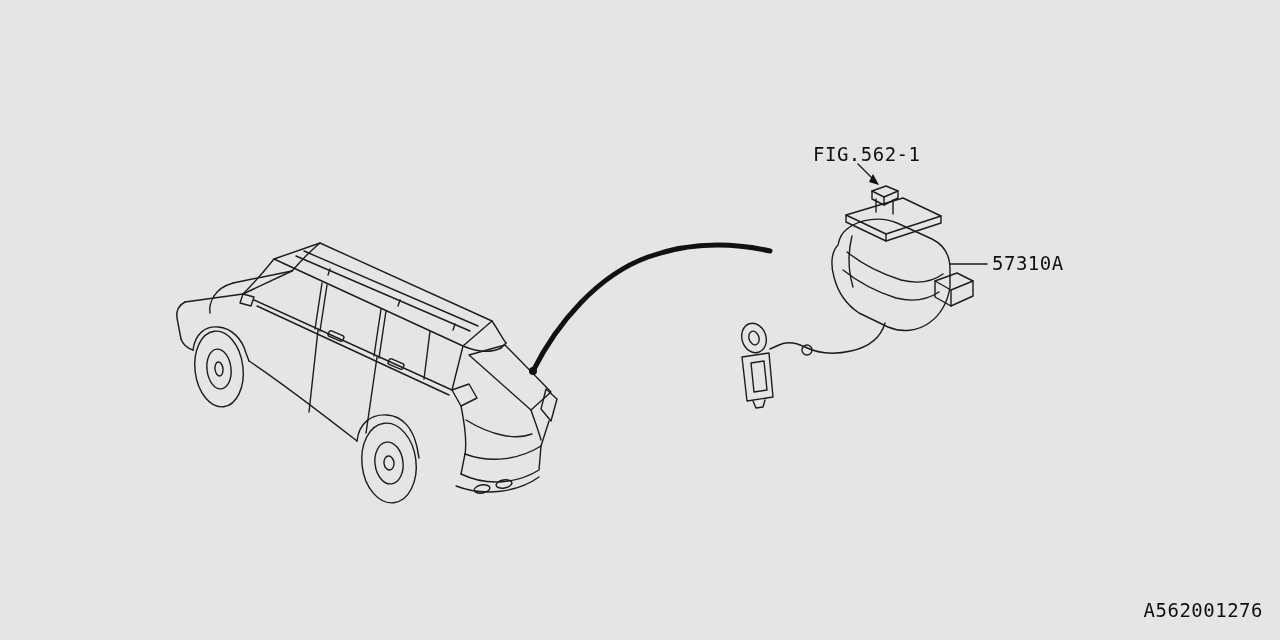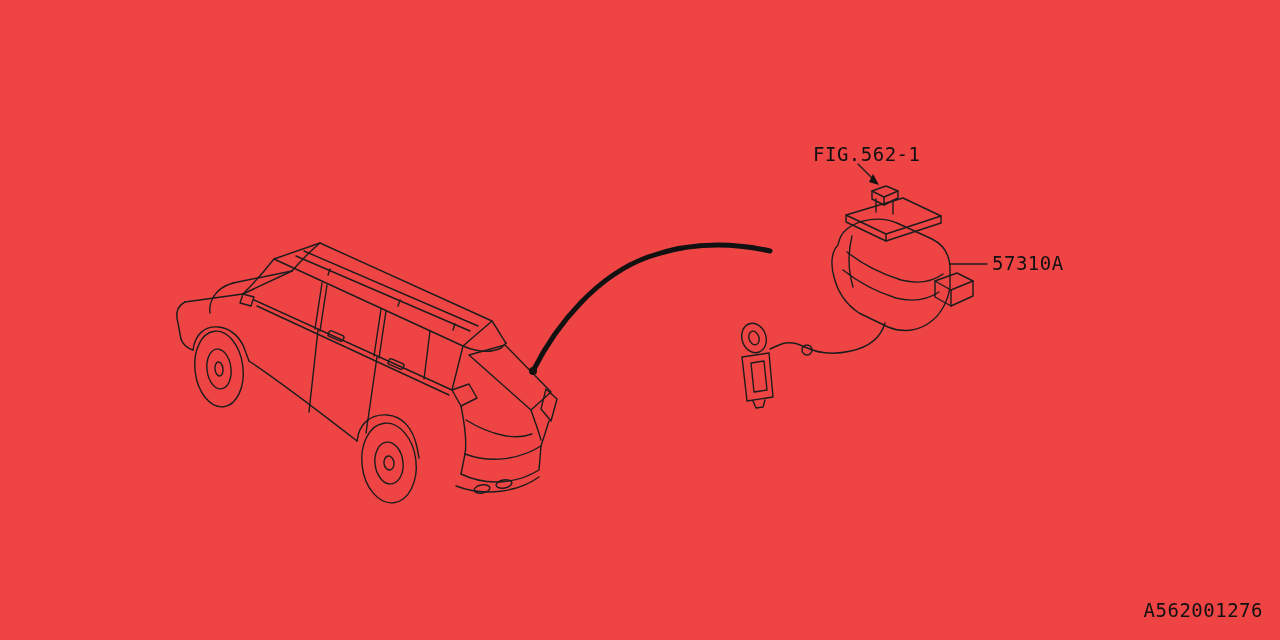--- a/index.html
+++ b/index.html
@@ -1,16 +1,16 @@
 <!DOCTYPE html>
 <html><head>
 <meta charset="utf-8">
 <style>
   html,body{margin:0;padding:0;background:#ffffff;}
-  .canvas{position:relative;width:1280px;height:640px;background:#ef4444;overflow:hidden;}
+  .canvas{position:relative;width:1280px;height:640px;background:#e5e5e5;overflow:hidden;}
   svg{display:block;width:1280px;height:640px;}
   .ln path,.ln rect,.ln ellipse,.ln circle,.ln line{
     fill:none;stroke:#1c1c1c;stroke-width:1.4;stroke-linecap:round;stroke-linejoin:round;
   }
   .thick{fill:none;stroke:#111111;stroke-width:5;stroke-linecap:round;}
   .thin{fill:none;stroke:#1c1c1c;stroke-width:1.4;stroke-linecap:round;}
   text{
     font-family:"DejaVu Sans Mono","Liberation Mono",monospace;
     font-size:19px;fill:#111111;letter-spacing:0.5px;
   }

